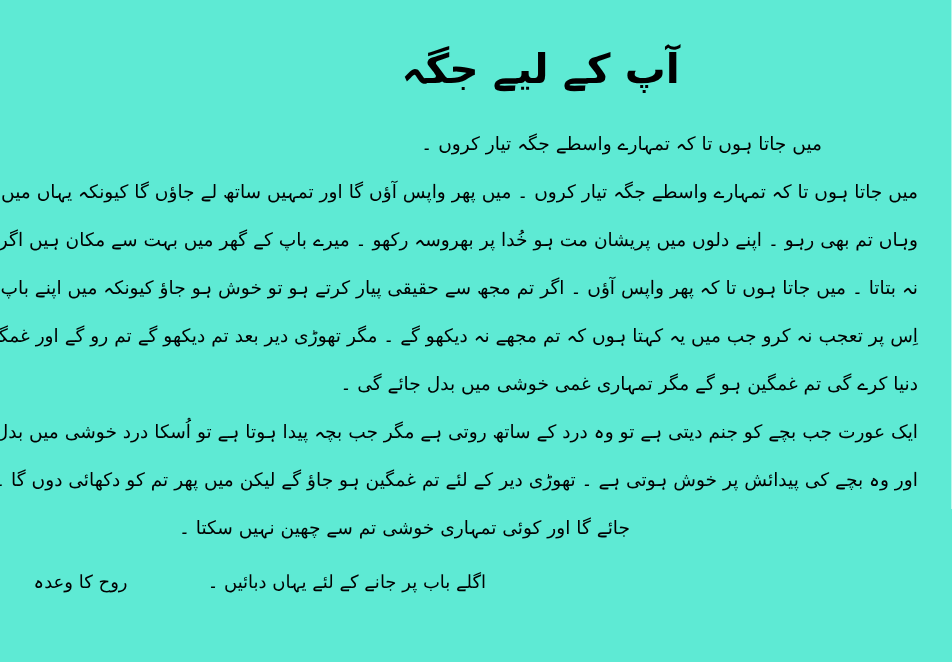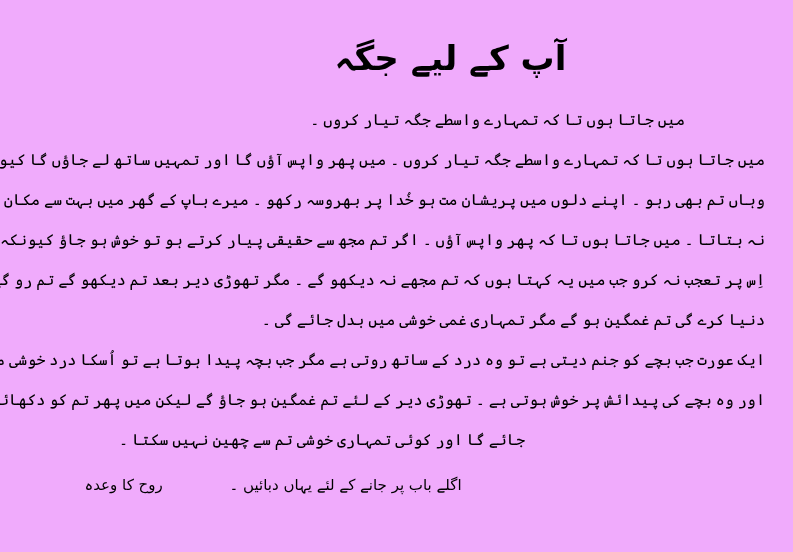--- a/index.html
+++ b/index.html
@@ -8,39 +8,38 @@
       background: #ffffff;
     }
     body {
       font-family: "DejaVu Sans", sans-serif;
       color: #000000;
     }
     .page {
       position: relative;
       width: 793px;
       height: 552px;
-      background: #f0abfc;
+      background: #5eead4;
       overflow: hidden;
     }
     .title {
       margin: 0;
       padding-top: 22px;
       height: 72px;
       position: relative;
       left: 54px;            
       text-align: center;
       direction: rtl;
       font-size: 34px;
       font-weight: bold;
       line-height: 72px;
     }
     .body-text {
       margin: 6px 28px 0 28px;
       direction: rtl;
-      font-family: Liberation Serif, serif;
     }
     .line {
       height: 40px;
       line-height: 40px;
       font-size: 15.5px;
       text-align: right;
       white-space: nowrap;
       overflow: visible;
     }
     .line.first-para {
@@ -49,21 +48,21 @@
     .line.closing {
       padding-right: 240px;  
     }
     .footer {
       margin: 8px 28px 0 28px;
       padding-right: 247px;
       direction: rtl;
       height: 34px;
       line-height: 34px;
       font-size: 15px;
-      text-align: center;
+      text-align: left;
       white-space: nowrap;
     }
     .next-chapter-link {
       margin-right: 62px;    
       cursor: pointer;
     }
     .next-chapter-instruction {
       cursor: pointer;
     }
   </style>

